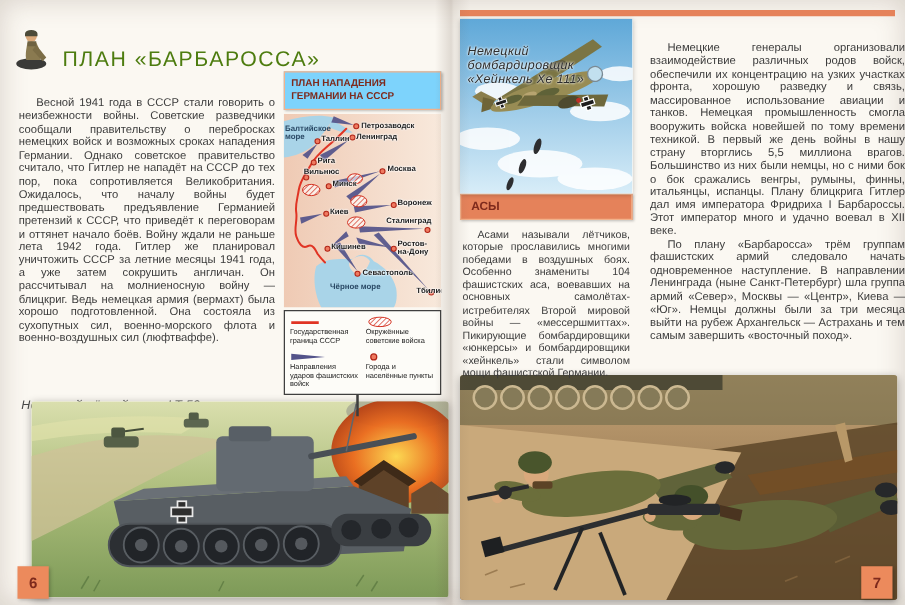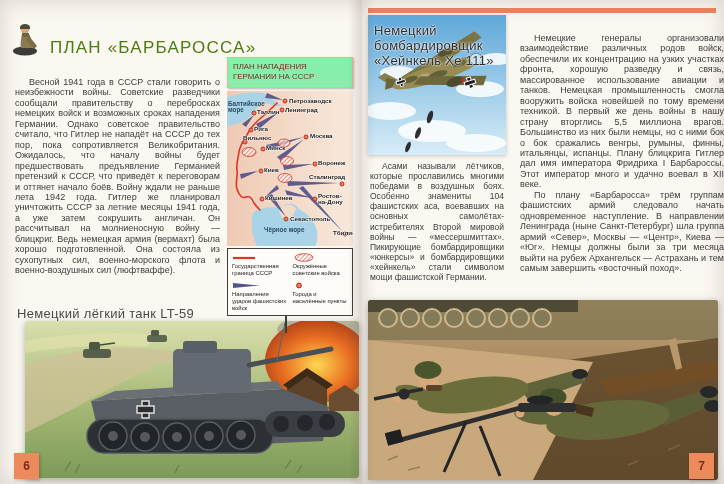--- a/index.html
+++ b/index.html
@@ -5,26 +5,26 @@
   html,body{margin:0;padding:0;background:#e8e4dc;}
   .spread{position:relative;width:724px;height:484px;background:#fbf8f2;overflow:hidden;
           font-family:"Liberation Sans",sans-serif;box-shadow:inset 0 0 22px rgba(90,70,55,.22);}
   .spine{position:absolute;left:348px;top:0;width:28px;height:100%;pointer-events:none;z-index:6;
          background:linear-gradient(to right,rgba(100,80,65,0),rgba(100,80,65,.18) 46%,rgba(100,80,65,.10) 54%,rgba(100,80,65,0));}
   
   .title-row{position:absolute;left:12px;top:20px;display:flex;align-items:flex-end;gap:8px;z-index:2;}
   .title{font-size:17px;font-weight:400;letter-spacing:1.2px;color:#4d7c0f;margin:0;line-height:1;}
   .body-left{position:absolute;left:15px;top:77px;width:205px;font-size:9px;line-height:10.45px;
              color:#3c3c3c;text-align:justify;text-indent:14px;}
-  .caption{font-size:13px;color:#4a4a4a;letter-spacing:.3px;}
+  .caption{font-style:italic;font-size:10px;color:#4a4a4a;letter-spacing:.3px;margin-top:13px;}
   .caption-left{position:absolute;left:17px;top:306px;}
   
   .map-panel{position:absolute;left:227px;top:57px;width:126px;z-index:2;}
-  .map-header{background:#86efac;border:1px solid #f2b28c;box-shadow:1px 1px 2px rgba(0,0,0,.28);
-              color:#7e2a1c;font-weight:normal;font-size:7.9px;line-height:1.3;padding:4px 5px;}
+  .map-header{background:#7dd3fc;border:1px solid #f2b28c;box-shadow:1px 1px 2px rgba(0,0,0,.28);
+              color:#7e2a1c;font-weight:bold;font-size:7.9px;line-height:1.3;padding:4px 5px;}
   .map-area{position:relative;width:126px;height:155px;margin-top:3px;}
   .map-area svg{position:absolute;left:0;top:0;}
   .city{position:absolute;font-size:6.2px;font-weight:bold;color:#1d1d1d;line-height:1.05;
         white-space:pre-line;text-shadow:0 0 1.5px #fff,0 0 1.5px #fff,0 0 2px #fff;}
   .sea-label{position:absolute;font-size:6.3px;font-weight:bold;color:#2b4a66;line-height:1.05;
              white-space:pre-line;}
   .legend{border:1px solid #3f3f3f;background:#fdfcf8;margin-top:2px;padding:4px 4px 3px;
           display:grid;grid-template-columns:1fr 1fr;gap:4px 5px;font-size:5.9px;color:#222;line-height:1.2;}
   .legend .sym{display:block;height:9px;margin-bottom:1px;}
   .legend-stick{width:2px;height:17px;background:#3c3c3c;margin:0 auto 0 58px;}
@@ -309,20 +309,21 @@
         </g>
         <g fill="#2e2e30">
           <ellipse cx="62" cy="102" rx="2.6" ry="6.5" transform="rotate(18 62 102)"></ellipse>
           <ellipse cx="50" cy="118" rx="2.4" ry="6" transform="rotate(20 50 118)"></ellipse>
           <ellipse cx="40" cy="132" rx="2.2" ry="5.5" transform="rotate(22 40 132)"></ellipse>
         </g>
       </svg>
       <span class="caption caption-plane">Немецкий бомбардировщик
 «Хейнкель Хе 111»</span>
     </div>
+    <div class="aces-header">АСЫ</div>
     <p class="aces-body">Асами называли лётчиков, которые прославились многими победами в воздушных боях. Особенно знамениты 104 фашистских аса, воевавших на основных самолётах-истребителях Второй мировой войны — «мессершмиттах». Пикирующие бомбардировщики «юнкерсы» и бомбардировщики «хейнкель» стали символом мощи фашистской Германии.</p>
   </div>
 
   <div class="body-right">
     <p>Немецкие генералы организовали взаимодействие различных родов войск, обеспечили их концентрацию на узких участках фронта, хорошую разведку и связь, массированное использование авиации и танков. Немецкая промышленность смогла вооружить войска новейшей по тому времени техникой. В первый же день войны в нашу страну вторглись 5,5 миллиона врагов. Большинство из них были немцы, но с ними бок о бок сражались венгры, румыны, финны, итальянцы, испанцы. Плану блицкрига Гитлер дал имя императора Фридриха I Барбароссы. Этот император много и удачно воевал в XII веке.</p>
     <p>По плану «Барбаросса» трём группам фашистских армий следовало начать одновременное наступление. В направлении Ленинграда (ныне Санкт-Петербург) шла группа армий «Север», Москвы — «Центр», Киева — «Юг». Немцы должны были за три месяца выйти на рубеж Архангельск — Астрахань и тем самым завершить «восточный поход».</p>
   </div>
 
   <div class="photo photo-soldiers">
     <svg width="350" height="180" viewBox="0 0 350 180">

